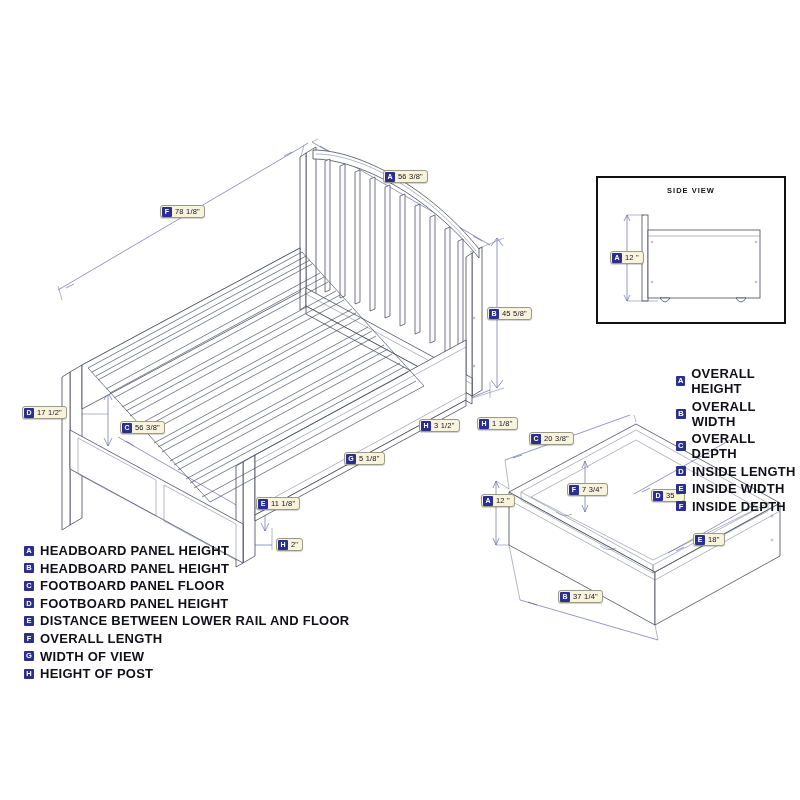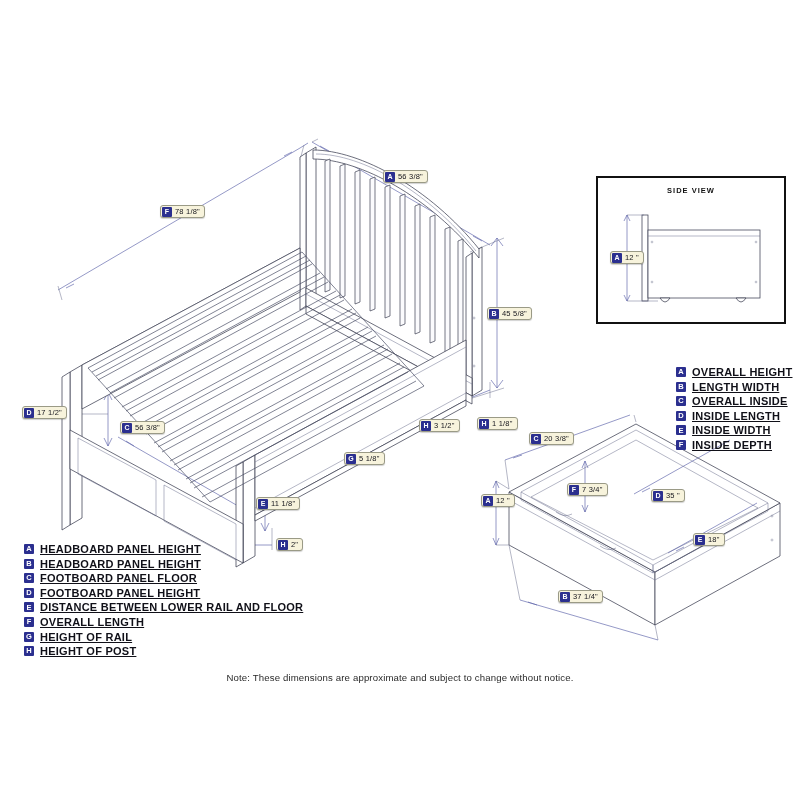--- a/index.html
+++ b/index.html
@@ -19,21 +19,21 @@
         margin-right:3px;font-family:"Liberation Sans", sans-serif;}
   .chip .val{font-size:7.5px;color:#15151c;letter-spacing:.2px;}
 
   
   .legend{position:absolute;}
   .legend .row{display:flex;align-items:center;margin-bottom:2.6px;}
   .legend .key{display:inline-flex;align-items:center;justify-content:center;
         width:10px;height:10px;background:#2b2f8f;color:#fff;
         font-size:7.5px;font-weight:bold;line-height:1;margin-right:6px;
         border-radius:1px;}
-  .legend .txt{font-size:11px;font-weight:bold;letter-spacing:.25px;color:#101018;text-decoration:underline;}
+  .legend .txt{font-size:13px;font-weight:bold;letter-spacing:.25px;color:#101018;}
 
   
   #sideview{position:absolute;left:596px;top:176px;width:190px;height:148px;
             border:2.5px solid #111;background:#fff;box-sizing:border-box;}
   #sideview .title{position:absolute;left:0;right:0;top:8px;text-align:center;
             font-size:7.5px;font-weight:bold;letter-spacing:1px;color:#111;}
 
   
   #note{position:absolute;left:0;right:0;top:672px;text-align:center;
         font-size:9.6px;color:#2a2a2a;letter-spacing:.15px;}
@@ -371,25 +371,25 @@
     <span class="val">37 1/4"</span>
   </div>
 
   <div class="legend" style="left:676px;top:366px;">
     <div class="row">
       <span class="key">A</span>
       <span class="txt">OVERALL HEIGHT</span>
     </div>
     <div class="row">
       <span class="key">B</span>
-      <span class="txt">LENGTH WIDTH</span>
+      <span class="txt">OVERALL WIDTH</span>
     </div>
     <div class="row">
       <span class="key">C</span>
-      <span class="txt">OVERALL INSIDE</span>
+      <span class="txt">OVERALL DEPTH</span>
     </div>
     <div class="row">
       <span class="key">D</span>
       <span class="txt">INSIDE LENGTH</span>
     </div>
     <div class="row">
       <span class="key">E</span>
       <span class="txt">INSIDE WIDTH</span>
     </div>
     <div class="row">
@@ -418,23 +418,22 @@
     <div class="row">
       <span class="key">E</span>
       <span class="txt">DISTANCE BETWEEN LOWER RAIL AND FLOOR</span>
     </div>
     <div class="row">
       <span class="key">F</span>
       <span class="txt">OVERALL LENGTH</span>
     </div>
     <div class="row">
       <span class="key">G</span>
-      <span class="txt">HEIGHT OF RAIL</span>
+      <span class="txt">WIDTH OF VIEW</span>
     </div>
     <div class="row">
       <span class="key">H</span>
       <span class="txt">HEIGHT OF POST</span>
     </div>
   </div>
 
-  <div id="note">Note:  These dimensions are approximate and subject to change without notice.</div>
 
 </div>
 
 </body></html>

